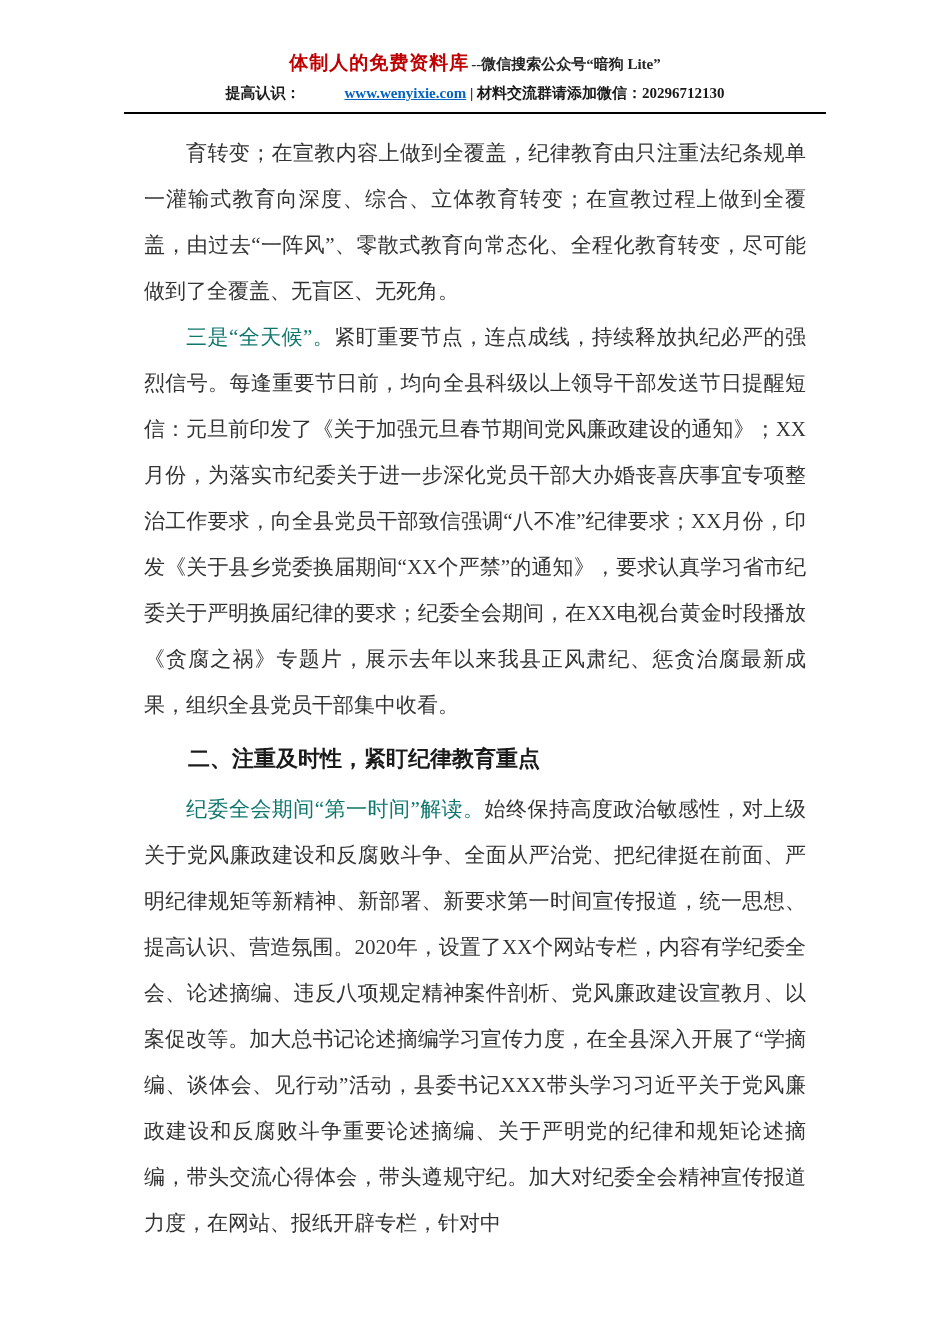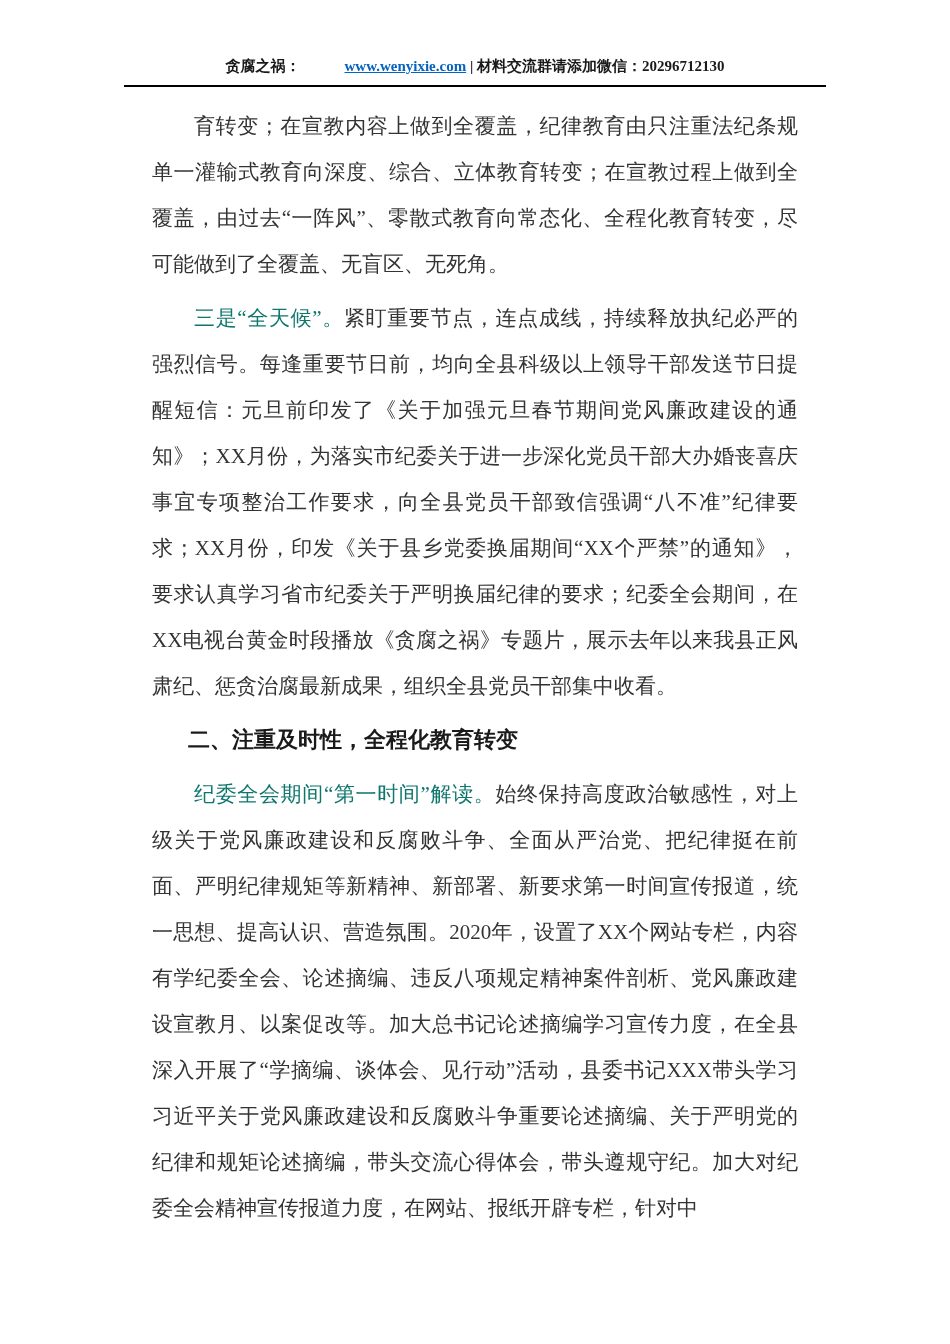--- a/index.html
+++ b/index.html
@@ -56,21 +56,21 @@
   
   .content {
     margin-top: 16px;
     font-size: 21px;
     line-height: 46px;
     text-align: justify;
     color: #333333;
   }
   p.para {
     text-indent: 2em;
-    margin: 8px;
+    margin: 0;
   }
   .lead {
     font-weight: normal;
     color: #0f766e;
   }
   h2.section {
     font-family: "Liberation Sans", "DejaVu Sans", sans-serif;
     font-size: 22px;
     font-weight: bold;
     color: #1a1a1a;
@@ -79,37 +79,40 @@
     margin: 8px 0 4px 0;
     text-align: left;
   }
 </style>
 </head>
 <body>
 
 <div class="page">
 
   <header class="doc-header">
+    <div class="h-line1">
+      <span class="brand">体制人的免费资料库</span><span class="brand-note">--微信搜索公众号“暗狗 Lite”</span>
+    </div>
     <div class="h-line2">
-      <span>贪腐之祸：</span><a class="url">www.wenyixie.com</a><span> | 材料交流群请添加微信：20296712130</span>
+      <span>提高认识：</span><a class="url">www.wenyixie.com</a><span> | 材料交流群请添加微信：20296712130</span>
     </div>
     <hr class="rule">
   </header>
 
   <main class="content">
 
     <p class="para">
       <span>育转变；在宣教内容上做到全覆盖，纪律教育由只注重法纪条规单一灌输式教育向深度、综合、立体教育转变；在宣教过程上做到全覆盖，由过去“一阵风”、零散式教育向常态化、全程化教育转变，尽可能做到了全覆盖、无盲区、无死角。</span>
     </p>
 
     <p class="para">
       <span class="lead">三是“全天候”。</span><span>紧盯重要节点，连点成线，持续释放执纪必严的强烈信号。每逢重要节日前，均向全县科级以上领导干部发送节日提醒短信：元旦前印发了《关于加强元旦春节期间党风廉政建设的通知》；XX月份，为落实市纪委关于进一步深化党员干部大办婚丧喜庆事宜专项整治工作要求，向全县党员干部致信强调“八不准”纪律要求；XX月份，印发《关于县乡党委换届期间“XX个严禁”的通知》，要求认真学习省市纪委关于严明换届纪律的要求；纪委全会期间，在XX电视台黄金时段播放《贪腐之祸》专题片，展示去年以来我县正风肃纪、惩贪治腐最新成果，组织全县党员干部集中收看。</span>
     </p>
 
-    <h2 class="section">二、注重及时性，全程化教育转变</h2>
+    <h2 class="section">二、注重及时性，紧盯纪律教育重点</h2>
 
 
     <p class="para">
       <span class="lead">纪委全会期间“第一时间”解读。</span><span>始终保持高度政治敏感性，对上级关于党风廉政建设和反腐败斗争、全面从严治党、把纪律挺在前面、严明纪律规矩等新精神、新部署、新要求第一时间宣传报道，统一思想、提高认识、营造氛围。2020年，设置了XX个网站专栏，内容有学纪委全会、论述摘编、违反八项规定精神案件剖析、党风廉政建设宣教月、以案促改等。加大总书记论述摘编学习宣传力度，在全县深入开展了“学摘编、谈体会、见行动”活动，县委书记XXX带头学习习近平关于党风廉政建设和反腐败斗争重要论述摘编、关于严明党的纪律和规矩论述摘编，带头交流心得体会，带头遵规守纪。加大对纪委全会精神宣传报道力度，在网站、报纸开辟专栏，针对中</span>
     </p>
 
   </main>
 
 </div>
 

